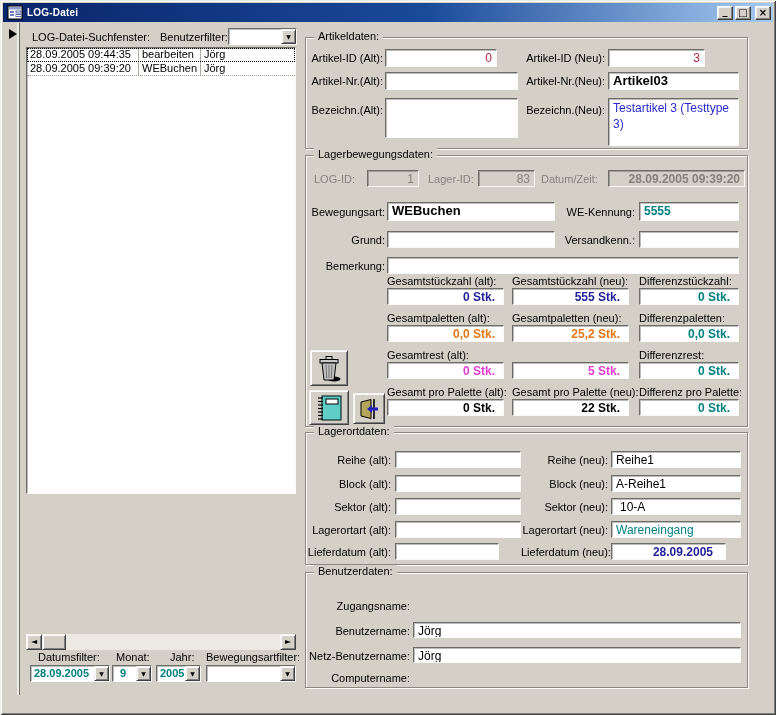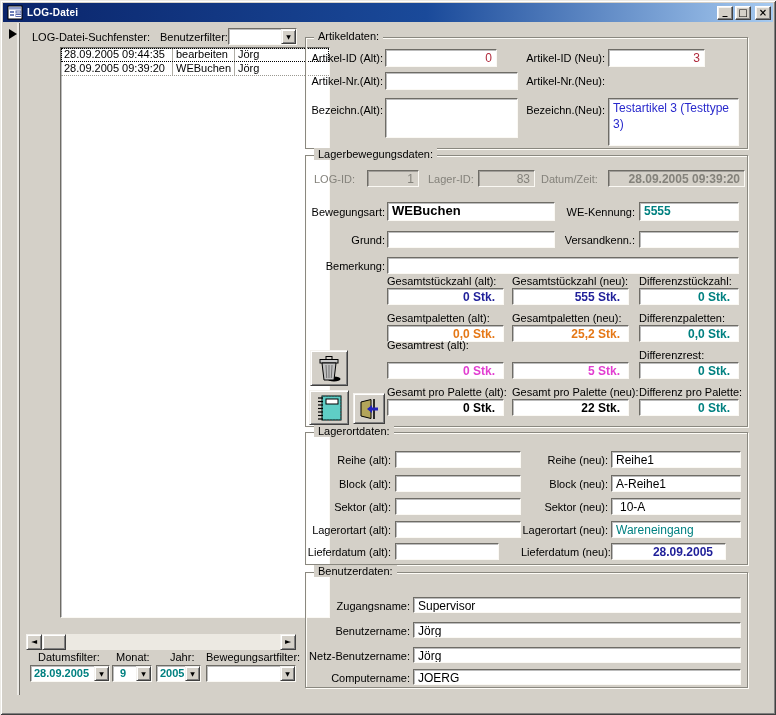--- a/index.html
+++ b/index.html
@@ -79,26 +79,25 @@
     background:#d4d0c8; border-right:1px solid #6e6c66;
     box-shadow: inset -2px 0 0 #eceae5;
   }
   .rec-arrow {
     position:absolute; left:4px; top:6px; width:0; height:0;
     border-top:5px solid transparent; border-bottom:5px solid transparent;
     border-left:8px solid #000;
   }
 
   .listbox {
-    position:absolute; left:26px; top:47px; width:270px; height:571px;
+    position:absolute; left:26px; top:47px; width:270px; height:447px;
     background:#fff;
     border:1px solid; border-color:#6e6c66 #fbf9f4 #fbf9f4 #6e6c66;
     box-shadow: inset 1px 1px 0 rgba(64,64,64,.35);
     overflow:hidden;
-    margin-left:34px;
   }
   .lrow { display:flex; height:14px; font-size:11px; line-height:13px;
           border-bottom:1px dotted #9a9890; }
   .lrow.sel { outline:1px dotted #000; outline-offset:-1px; }
   .lcell { padding:0 0 0 3px; border-right:1px solid #b0aea6; overflow:hidden; white-space:nowrap; }
   .lc1 { width:112px; } .lc2 { width:62px; } .lc3 { flex:1; border-right:none; }
 
   .hscroll { position:absolute; left:26px; top:634px; width:270px; height:16px;
              background:#ece9e2; }
   .sbtn { position:absolute; top:0; width:16px; height:16px; font-size:8px;
@@ -202,20 +201,21 @@
       <span class="v-red">0</span>
     </div>
     <span class="lb lbr" style="left:220px; top:14px; width:79px;">Artikel-ID (Neu):</span>
     <div class="tb num" style="left:302px; top:11px; width:97px; height:18px;">
       <span class="v-red">3</span>
     </div>
 
     <span class="lb lbr" style="left:3px; top:37px; width:74px;">Artikel-Nr.(Alt):</span>
     <div class="tb" style="left:79px; top:34px; width:133px; height:18px;"></div>
     <span class="lb lbr" style="left:220px; top:37px; width:79px;">Artikel-Nr.(Neu):</span>
+    <div class="tb v-bold" style="left:302px; top:34px; width:131px; height:18px;">Artikel03</div>
 
     <span class="lb lbr" style="left:3px; top:66px; width:74px;">Bezeichn.(Alt):</span>
     <div class="tb multi" style="left:79px; top:60px; width:133px; height:40px;"></div>
     <span class="lb lbr" style="left:220px; top:66px; width:79px;">Bezeichn.(Neu):</span>
     <div class="tb multi" style="left:302px; top:60px; width:131px; height:48px;">
       <span class="v-blue">Testartikel 3 (Testtype 3)</span>
     </div>
   </div>
 
   <div class="groupbox" style="left:305px; top:155px; width:443px; height:272px;">
@@ -250,21 +250,21 @@
     <span class="lb" style="left:333px; top:119px;">Differenzstückzahl:</span>
     <div class="tb qb v-teal" style="left:333px; top:132px; width:100px; height:17px;">0 Stk.</div>
 
     <span class="lb" style="left:81px; top:156px;">Gesamtpaletten (alt):</span>
     <div class="tb qb v-orange" style="left:81px; top:169px; width:117px; height:17px;">0,0 Stk.</div>
     <span class="lb" style="left:206px; top:156px;">Gesamtpaletten (neu):</span>
     <div class="tb qb v-orange" style="left:206px; top:169px; width:117px; height:17px;">25,2 Stk.</div>
     <span class="lb" style="left:333px; top:156px;">Differenzpaletten:</span>
     <div class="tb qb v-teal" style="left:333px; top:169px; width:100px; height:17px;">0,0 Stk.</div>
 
-    <span class="lb" style="left:81px; top:183px;">Gesamtrest (alt):</span>
+    <span class="lb" style="left:81px; top:193px;">Gesamtrest (alt):</span>
     <div class="tb qb v-magenta" style="left:81px; top:206px; width:117px; height:17px;">0 Stk.</div>
     <span class="lb" style="left:206px; top:193px;margin-top:12px;">Gesamtrest (neu):</span>
     <div class="tb qb v-magenta" style="left:206px; top:206px; width:117px; height:17px;">5 Stk.</div>
     <span class="lb" style="left:333px; top:193px;">Differenzrest:</span>
     <div class="tb qb v-teal" style="left:333px; top:206px; width:100px; height:17px;">0 Stk.</div>
 
     <span class="lb" style="left:81px; top:230px;">Gesamt pro Palette (alt):</span>
     <div class="tb qb" style="left:81px; top:243px; width:117px; height:17px;">0 Stk.</div>
     <span class="lb" style="left:206px; top:230px;">Gesamt pro Palette (neu):</span>
     <div class="tb qb" style="left:206px; top:243px; width:117px; height:17px;">22 Stk.</div>
@@ -338,25 +338,23 @@
     <span class="lb lbr" style="left:215px; top:113px; width:87px;">Lieferdatum (neu):</span>
     <div class="tb num" style="left:305px; top:110px; width:115px; height:17px; padding-right:12px;">
       <span class="v-navy">28.09.2005</span>
     </div>
   </div>
 
   <div class="groupbox" style="left:305px; top:572px; width:443px; height:116px;">
     <span class="gtitle">Benutzerdaten:</span>
 
     <span class="lb lbr" style="left:0; top:27px; width:104px;">Zugangsname:</span>
-    <div class="tb" style="left:107px; top:24px; width:328px; height:16px;">Supervisor</div>
 
     <span class="lb lbr" style="left:0; top:52px; width:104px;">Benutzername:</span>
     <div class="tb" style="left:107px; top:49px; width:328px; height:16px;">Jörg</div>
 
     <span class="lb lbr" style="left:0; top:77px; width:104px;">Netz-Benutzername:</span>
     <div class="tb" style="left:107px; top:74px; width:328px; height:16px;">Jörg</div>
 
     <span class="lb lbr" style="left:0; top:99px; width:104px;">Computername:</span>
-    <div class="tb" style="left:107px; top:96px; width:328px; height:16px;">JOERG</div>
   </div>
 
 </div>
 
 </body></html>

